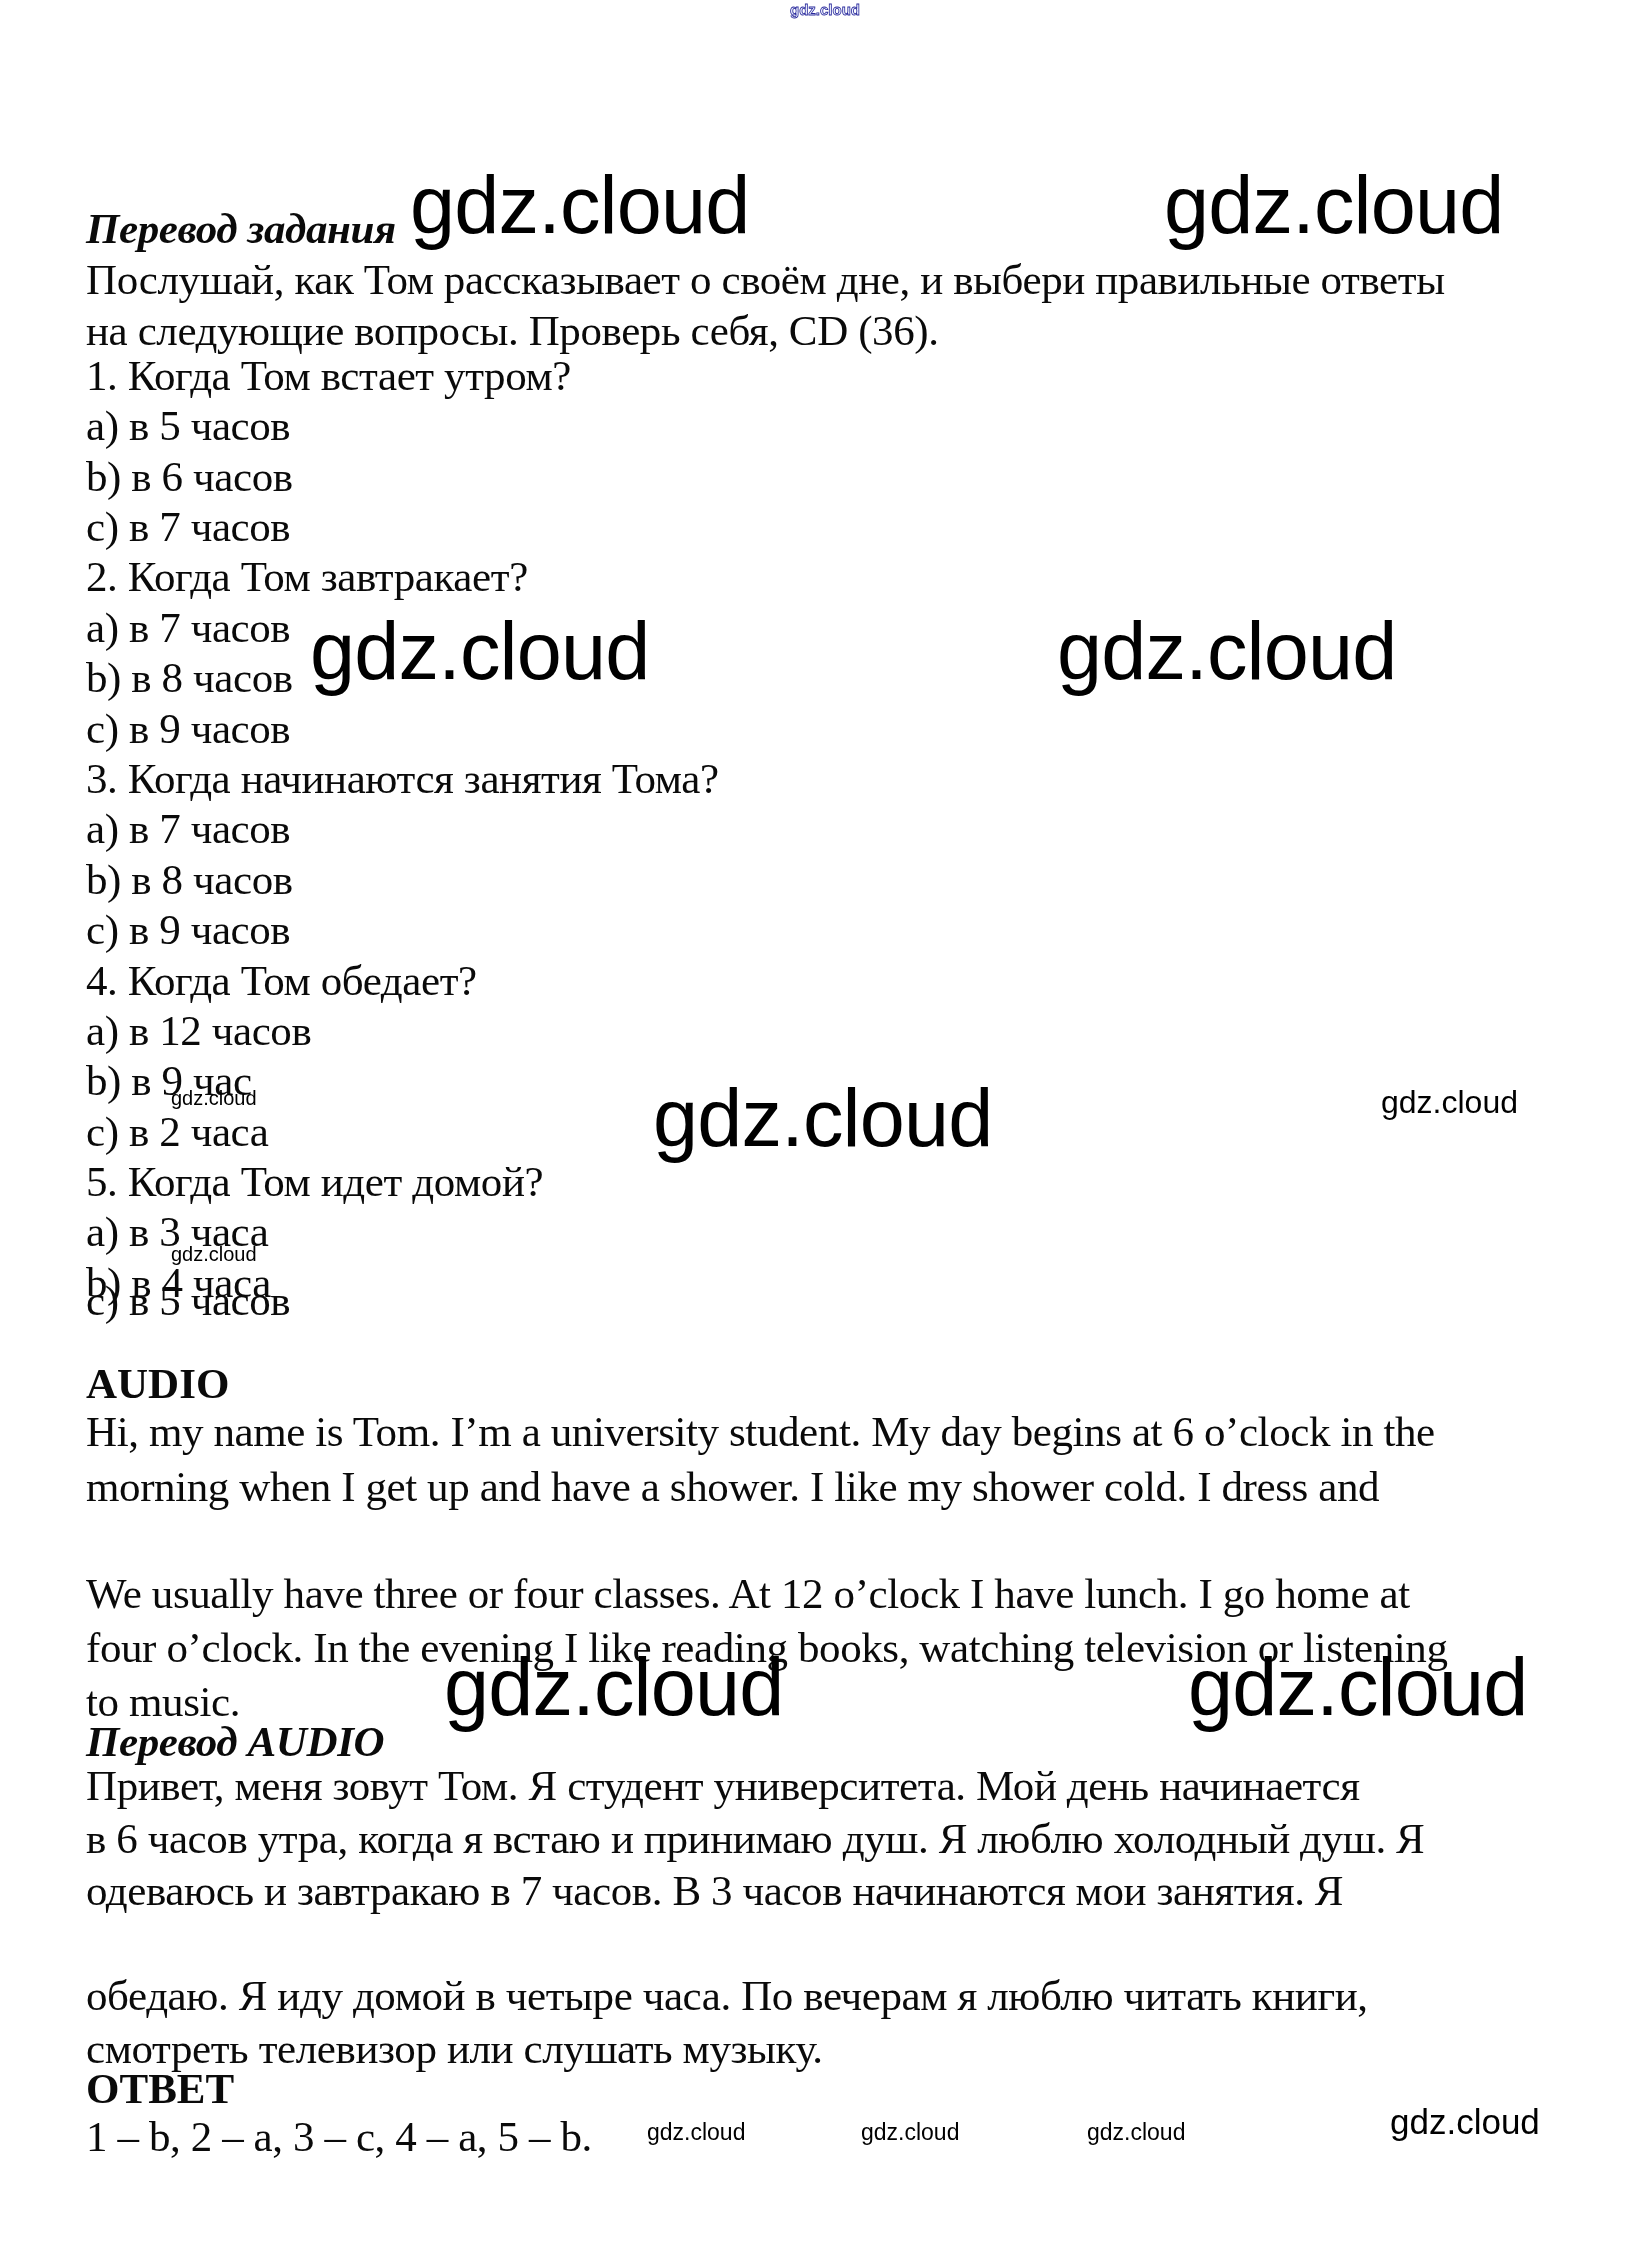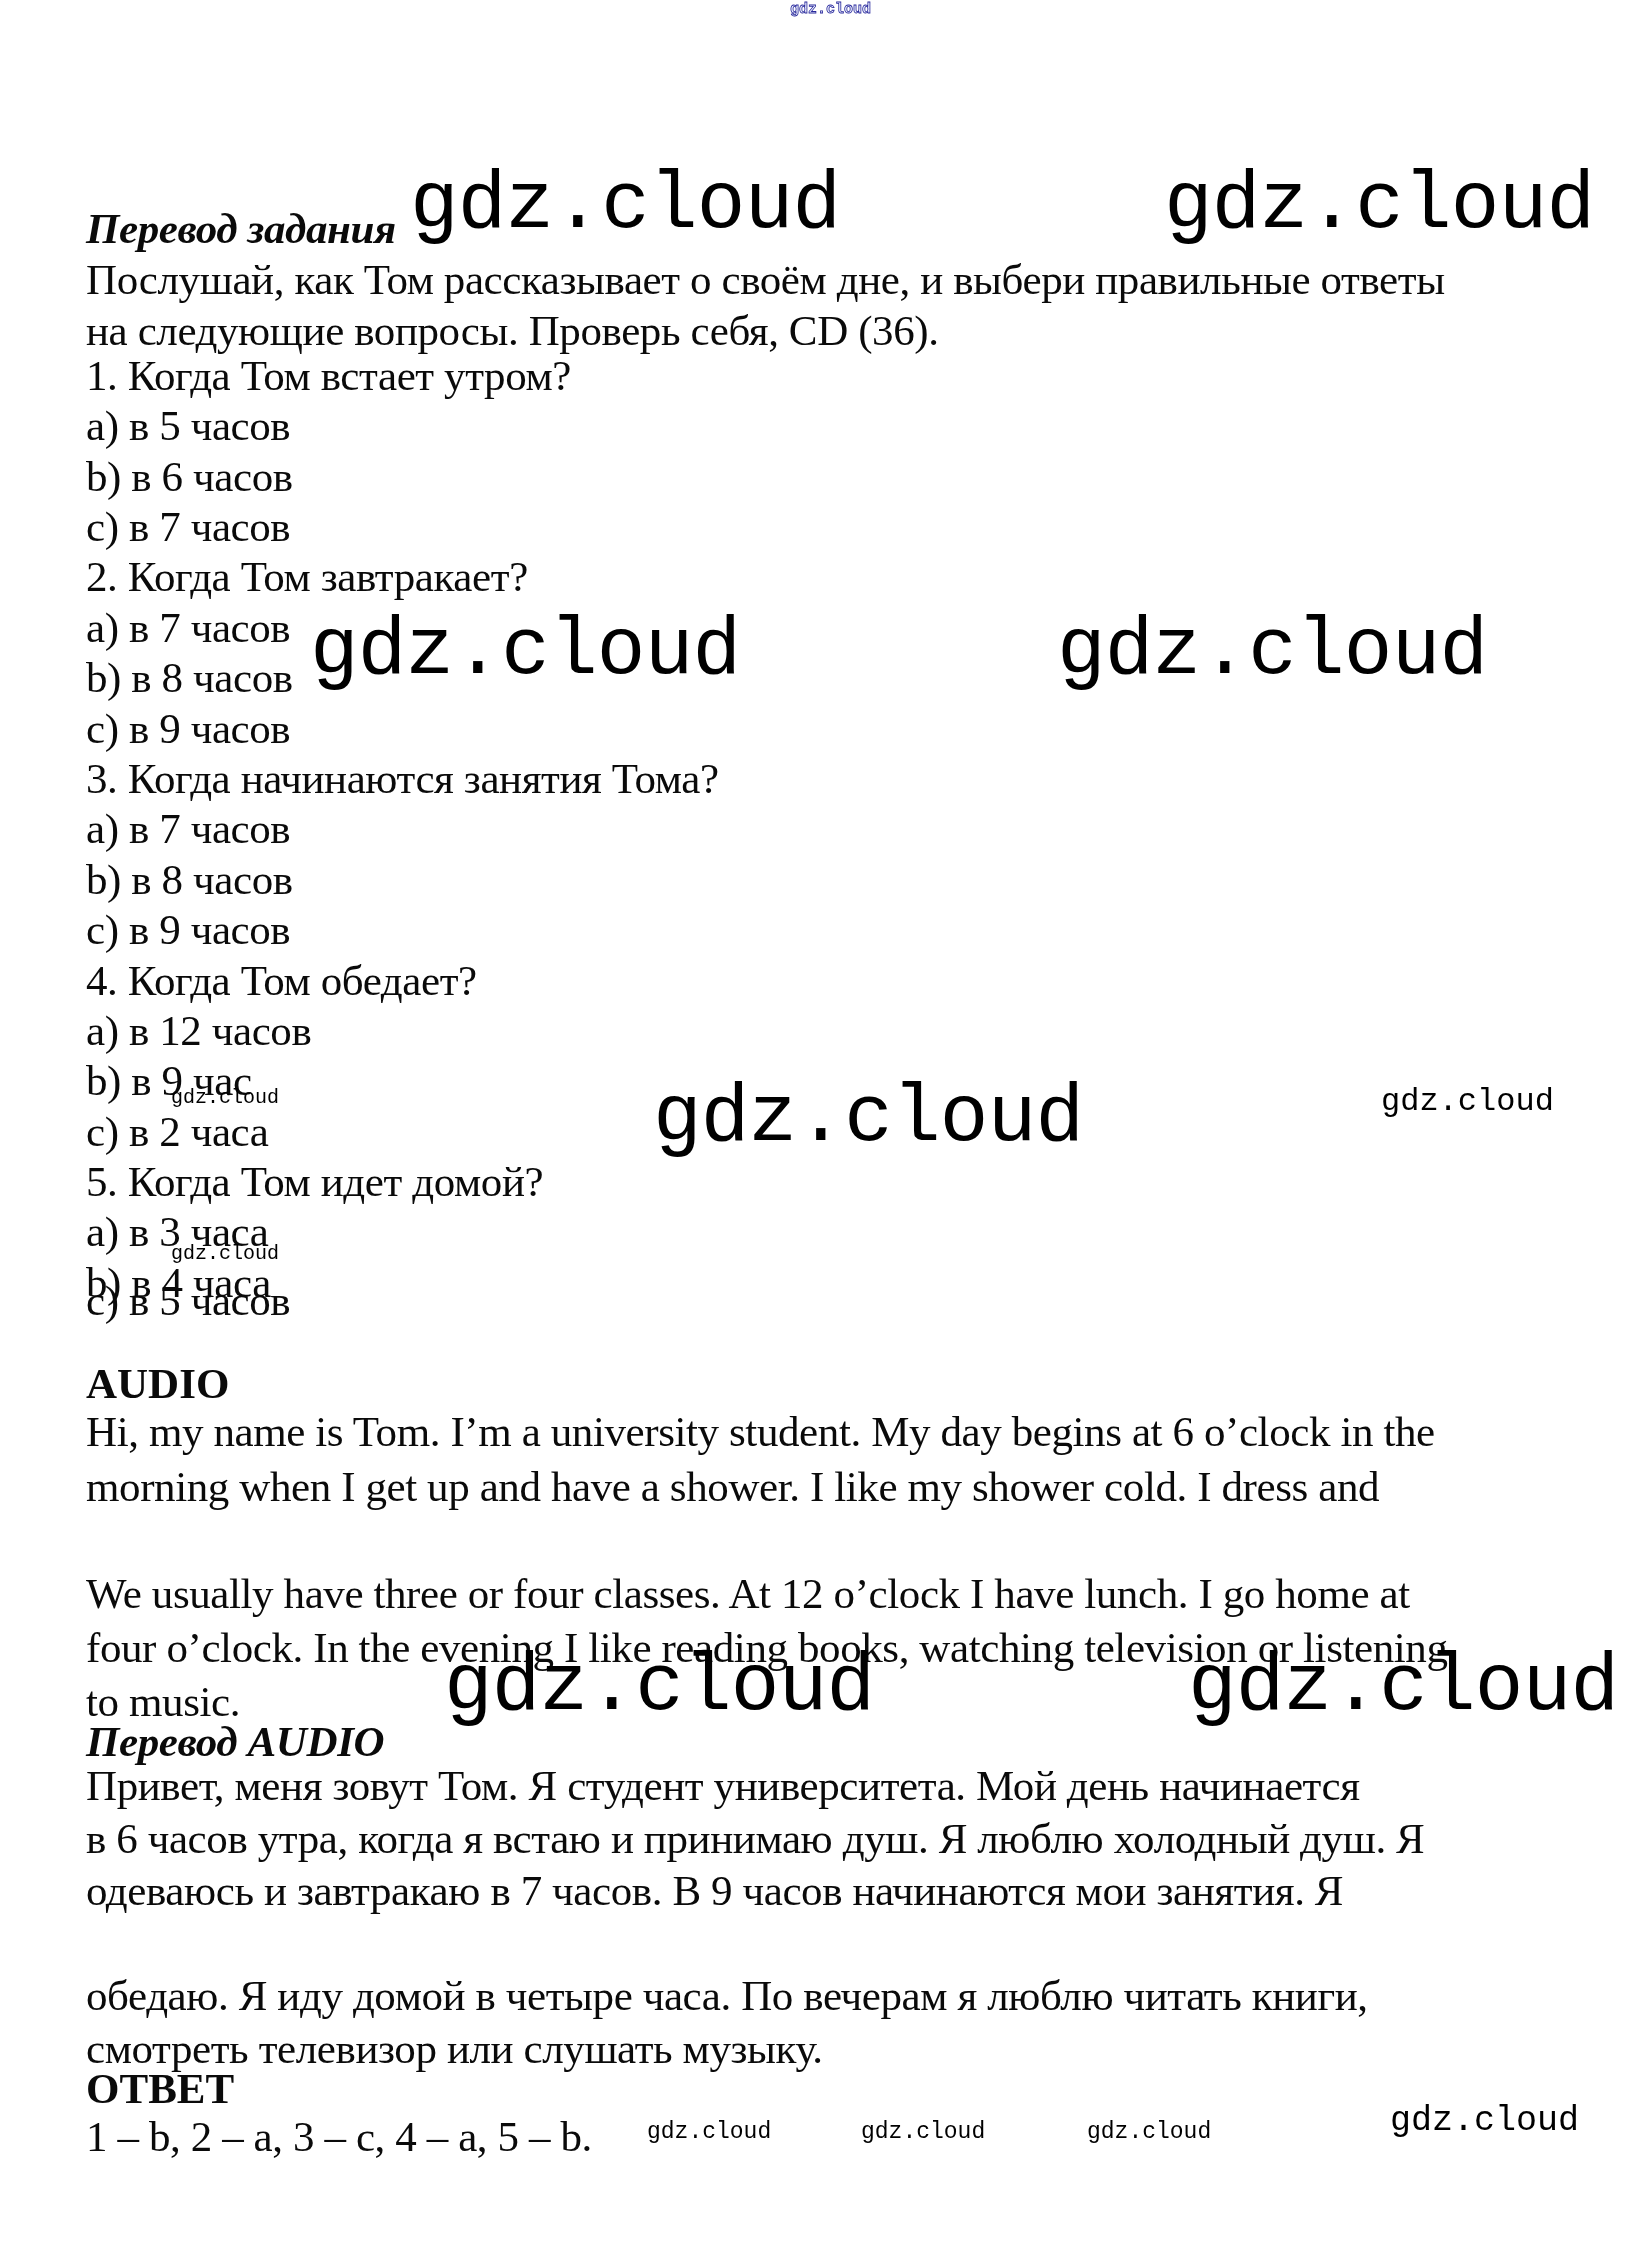--- a/index.html
+++ b/index.html
@@ -9,21 +9,21 @@
   }
   .page{position:absolute;inset:0;}
   .t{
     position:absolute;left:86px;font-size:43px;line-height:47px;
     white-space:nowrap;letter-spacing:-0.4px;
   }
   .title{left:0;width:1643px;text-align:center;}
   .bi{font-weight:bold;font-style:italic;}
   .b{font-weight:bold;letter-spacing:0;}
   .wm{
-    position:absolute;font-family:Liberation Mono, monospace;
+    position:absolute;font-family:Liberation Sans, sans-serif;
     color:#000000;white-space:nowrap;line-height:1;
   }
   .wm.big{font-size:81px;letter-spacing:-0.8px;}
   .wm.mid{font-size:32px;}
   .wm.sm{font-size:20px;}
   .wm.ans{font-size:23px;}
   .wm.ansbig{font-size:35px;}
   .wm.outline{
     font-size:15px;font-weight:bold;color:#eef2ff;
     -webkit-text-stroke:0.8px #28289b;text-stroke:0.8px #28289b;
@@ -66,21 +66,21 @@
   <div class="t b" style="top:1360px">AUDIO</div>
   <div class="t" style="top:1408px">Hi, my name is Tom. I’m a university student. My day begins at 6 o’clock in the</div>
   <div class="t" style="top:1463px">morning when I get up and have a shower. I like my shower cold. I dress and</div>
   <div class="t" style="top:1570px">We usually have three or four classes. At 12 o’clock I have lunch. I go home at</div>
   <div class="t" style="top:1624px">four o’clock. In the evening I like reading books, watching television or listening</div>
   <div class="t" style="top:1678px">to music.</div>
 
   <div class="t bi" style="top:1718px">Перевод AUDIO</div>
   <div class="t" style="top:1762px">Привет, меня зовут Том. Я студент университета. Мой день начинается</div>
   <div class="t" style="top:1815px">в 6 часов утра, когда я встаю и принимаю душ. Я люблю холодный душ. Я</div>
-  <div class="t" style="top:1867px">одеваюсь и завтракаю в 7 часов. В 9 часов начинаются мои занятия. Я</div>
+  <div class="t" style="top:1867px">одеваюсь и завтракаю в 7 часов. В 3 часов начинаются мои занятия. Я</div>
   <div class="t" style="top:1972px">обедаю. Я иду домой в четыре часа. По вечерам я люблю читать книги,</div>
   <div class="t" style="top:2025px">смотреть телевизор или слушать музыку.</div>
 
   <div class="t b" style="top:2065px">ОТВЕТ</div>
   <div class="t" style="top:2113px">1 – b, 2 – a, 3 – c, 4 – a, 5 – b.</div>
 
   <div class="wm outline" style="left:790px;top:2.3px">gdz.cloud</div>
 
   <div class="wm big" style="left:410px;top:165px">gdz.cloud</div>
   <div class="wm big" style="left:1164px;top:165px">gdz.cloud</div>

